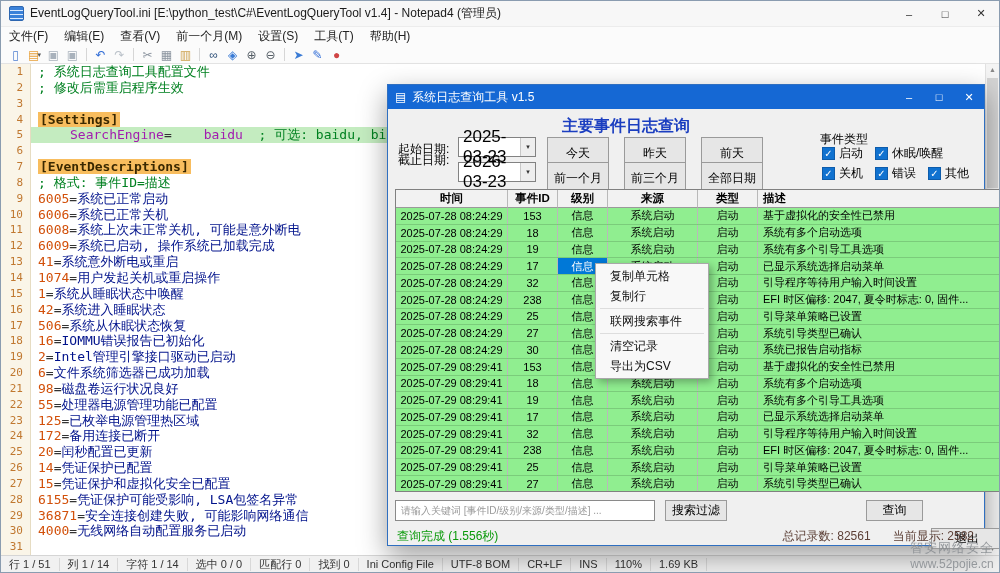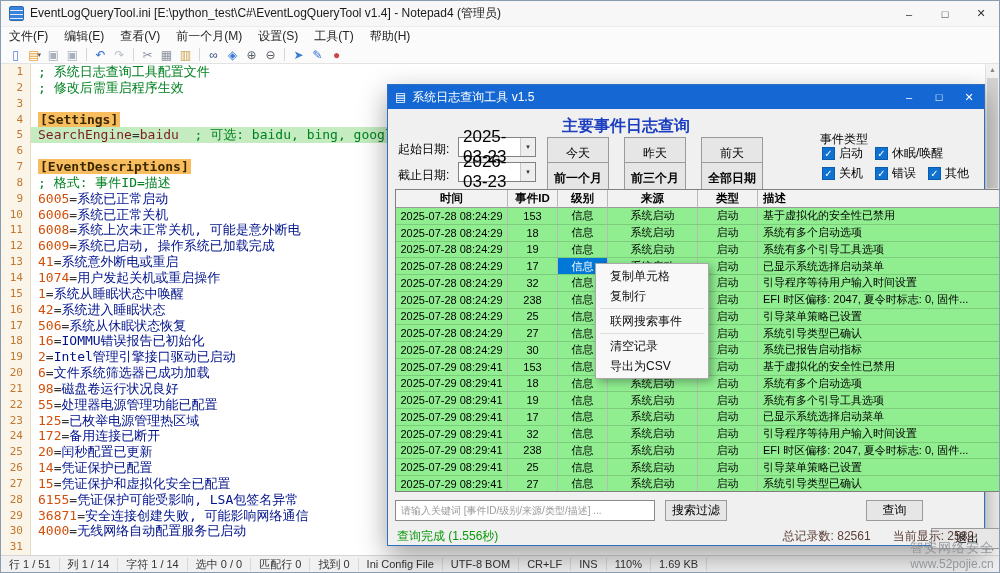--- a/index.html
+++ b/index.html
@@ -31,21 +31,21 @@
   
   .np-editor { position:absolute; top:63px; left:0; right:0; bottom:17px; background:#fff;
     font-family:"DejaVu Sans Mono","Liberation Mono",monospace; overflow:hidden; }
   .ed-row { display:flex; height:15.85px; line-height:15.85px; }
   .ed-gutter { width:30px; flex:0 0 30px; background:#faf5e8; color:#c07830;
     text-align:right; padding-right:7px; font-size:11px; border-right:1px solid #e6dcc2; }
   .ed-text { flex:1; padding-left:7px; font-size:13px; white-space:pre; color:#000; }
   .line-hl .ed-text { background:#c4ecc0; }
   .tc-c { color:#008020; }
   .tc-s { background:#f8bd5e; color:#3a2800; font-weight:bold; padding:0 2px; }
-  .tc-k { color:#7f1d1d; }
+  .tc-k { color:#a21caf;margin-left:32px; }
   .tc-n { color:#d2500a; }
   .tc-e { color:#333; }
   .tc-d { color:#00128b; }
   .tc-p { color:#000; }
 
   .np-vscroll { position:absolute; top:63px; right:0; bottom:17px; width:14px;
     background:#f4f4f4; border-left:1px solid #e2e2e2; z-index:1; }
   .np-vscroll .arrow { height:12px; font-size:7px; color:#888; text-align:center; line-height:12px; }
   .np-vscroll .arrow.down { position:absolute; bottom:0; left:0; right:0; }
   .np-thumb { position:absolute; top:14px; left:1px; right:1px; height:110px; background:#d4d4d4; }
@@ -340,26 +340,26 @@
     <div class="picker" style="top:52px; left:70px;">
       <span class="picker-text">2025-03-23</span>
       <span class="picker-btn">▾</span>
     </div>
     <div class="qb-row" id="qb-row1" style="top:52px; left:159px;">
         <div class="btn qbtn">今天</div>
         <div class="btn qbtn">昨天</div>
         <div class="btn qbtn">前天</div>
       </div>
 
-    <div class="fld-label" style="top:82px; left:10px;">截止日期:</div>
+    <div class="fld-label" style="top:67px; left:10px;">截止日期:</div>
     <div class="picker" style="top:77px; left:70px;">
       <span class="picker-text">2026-03-23</span>
       <span class="picker-btn">▾</span>
     </div>
-    <div class="qb-row" id="qb-row2" style="top:77px; left:159px;font-weight:bold;">
+    <div class="qb-row" id="qb-row2" style="top:77px; left:159px;">
         <div class="btn qbtn">前一个月</div>
         <div class="btn qbtn">前三个月</div>
         <div class="btn qbtn">全部日期</div>
       </div>
 
     <div class="fld-label" style="top:46px; left:432px;">事件类型</div>
     <div class="cb-row" id="cb-row1" style="top:60px; left:434px;">
         <div class="cb-item">
           <span class="cb-box">✓</span>
           <span class="cb-label">启动</span>

